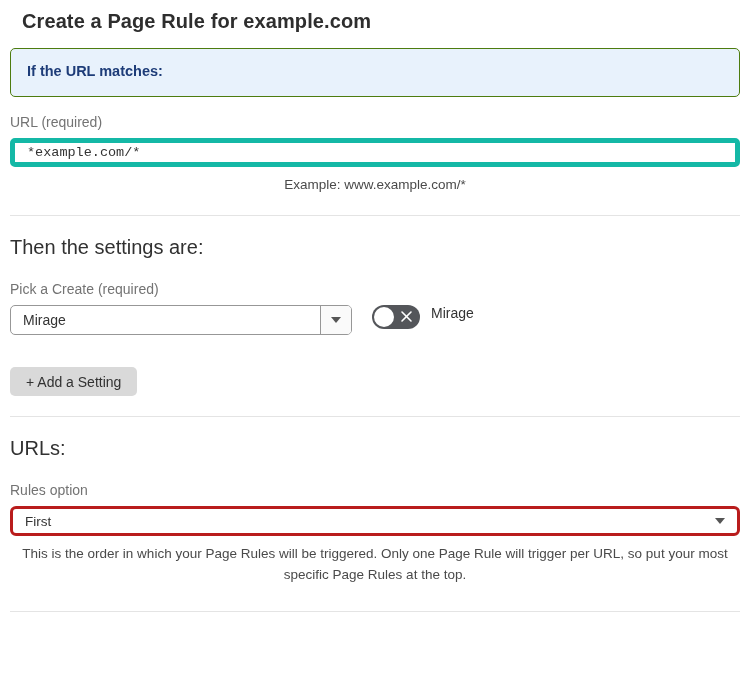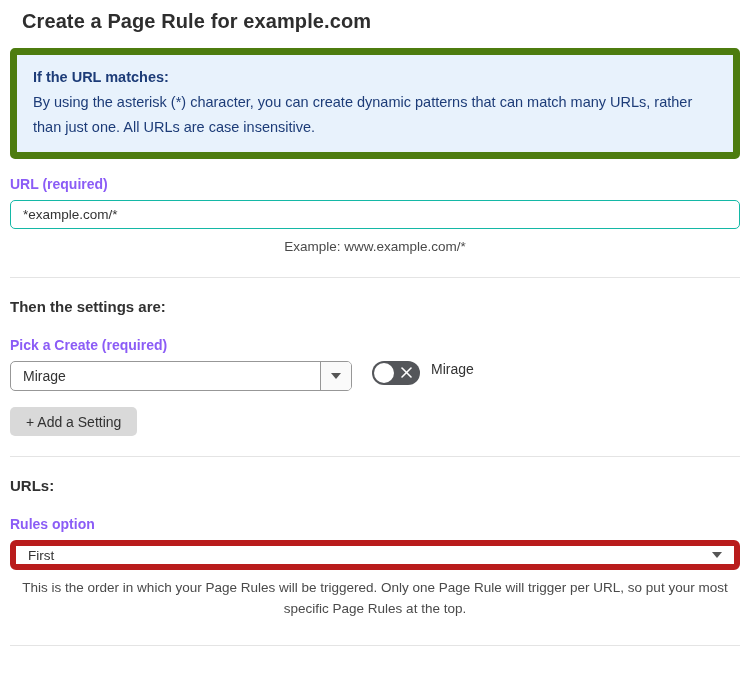--- a/index.html
+++ b/index.html
@@ -14,67 +14,66 @@
   }
   .page-title {
     font-size: 20px;
     font-weight: 700;
     color: #2e2e2e;
     margin: 2px 0 15px 12px;
     letter-spacing: 0.1px;
   }
   .info-box {
     background: #e8f2fc;
-    border: 7px solid #4d7c0f;
+    border: 1px solid #4d7c0f;
     border-radius: 5px;
     padding: 10px 16px 12px 16px;
     color: #1d3c78;
     font-size: 14.5px;
     line-height: 25px;
     margin-bottom: 17px;
   }
   .info-box .info-heading { font-weight: 700; font-size: 14.5px; }
   .info-box a.info-link {
     color: #2e68d8;
     text-decoration: underline;
     cursor: pointer;
   }
   .field-label {
     font-size: 14px;
-    color: #8b5cf6;
+    color: #737373;
     margin-bottom: 8px;
-    font-weight: bold;
   }
   .text-input {
     width: 100%;
     height: 29px;
-    border: 1px solid #14b8a6;
+    border: 5px solid #14b8a6;
     border-radius: 5px;
     padding: 0 12px;
     font-size: 13.5px;
     color: #333333;
-    font-family: Liberation Sans, sans-serif;
+    font-family: Liberation Mono, monospace;
     background: #ffffff;
     outline: none;
   }
   .helper-text {
     font-size: 13.5px;
     color: #4a4a4a;
     margin-top: 7px;
     line-height: 21px;
     text-align: center;
   }
   .divider {
     border: none;
     border-top: 1px solid #e4e4e4;
     margin: 20px 0;
   }
   .section-heading {
-    font-size: 15px;
-    font-weight: 700;
+    font-size: 20px;
+    font-weight: 400;
     color: #313131;
     margin: 0 0 22px 0;
   }
   .setting-row { display: flex; }
   .dropdown {
     width: 342px;
     height: 30px;
     border: 1px solid #979797;
     border-radius: 5px;
     background: #ffffff;
@@ -138,25 +137,25 @@
     justify-content: center;
     height: 29px;
     padding: 0 16px;
     border: none;
     border-radius: 5px;
     font-size: 14px;
     font-family: "Liberation Sans", sans-serif;
     cursor: pointer;
   }
   .btn-gray { background: #d9d9d9; color: #313131; }
-  .add-setting-btn { margin-top: 16px; }
+  .add-setting-btn { margin-top: 32px; }
   .select-box {
     width: 100%;
     height: 30px;
-    border: 6px solid #b91c1c;
+    border: 3px solid #b91c1c;
     border-radius: 6px;
     background: #ffffff;
     display: flex;
     align-items: center;
     padding: 0 12px;
     font-size: 13.5px;
     color: #333333;
     cursor: pointer;
   }
   .select-box .select-value { flex: 1; }
@@ -164,21 +163,20 @@
 </style>
 </head>
 <body>
 
 
 
 <h1 class="page-title">Create a Page Rule for example.com</h1>
 
 <div class="info-box">
   <div class="info-heading">If the URL matches:</div>
-  <div>By using the asterisk (*) character, you can create dynamic patterns that can match many URLs, rather than just one. All URLs are case insensitive.</div>
 </div>
 
 <div class="field-label">URL (required)</div>
 <input class="text-input" type="text" value="*example.com/*" style="">
 <div class="helper-text">Example: www.example.com/*</div>
 
 <hr class="divider">
 
 <h2 class="section-heading">Then the settings are:</h2>
 

